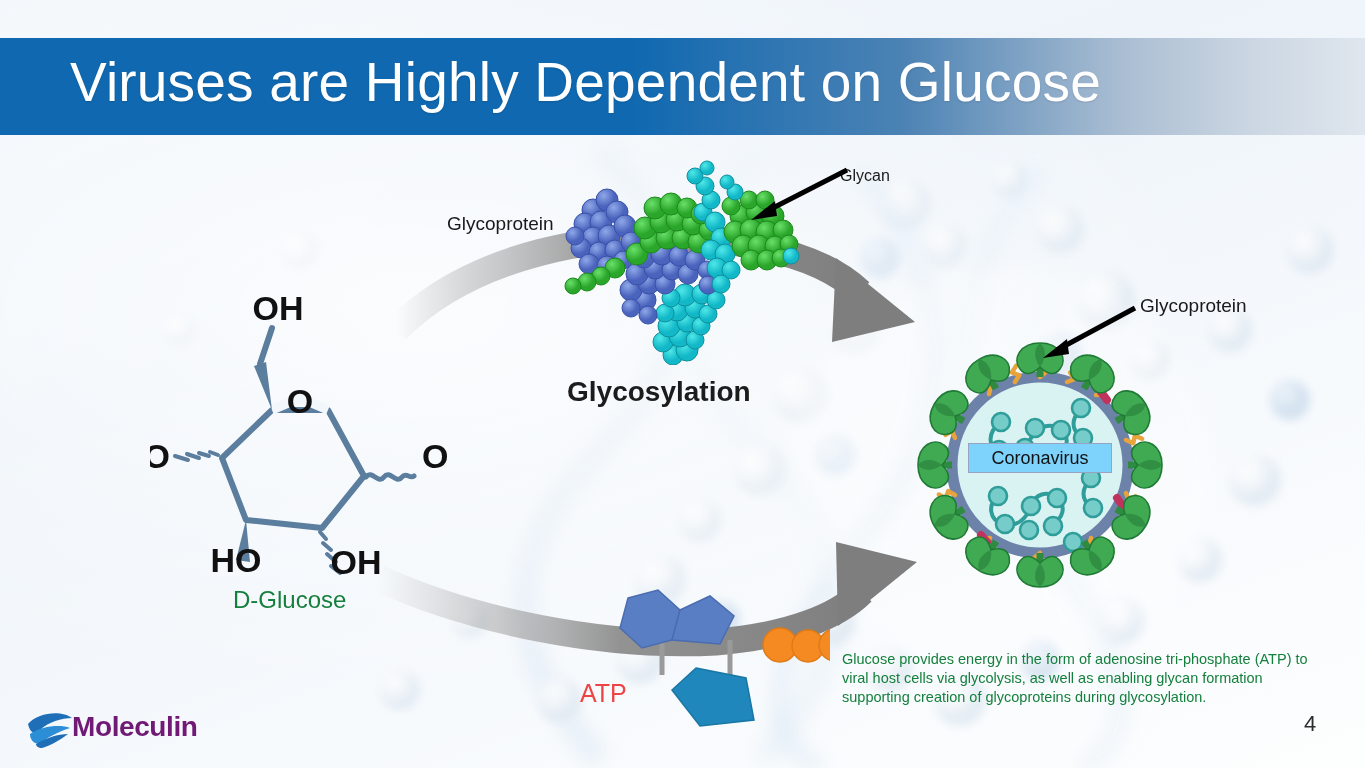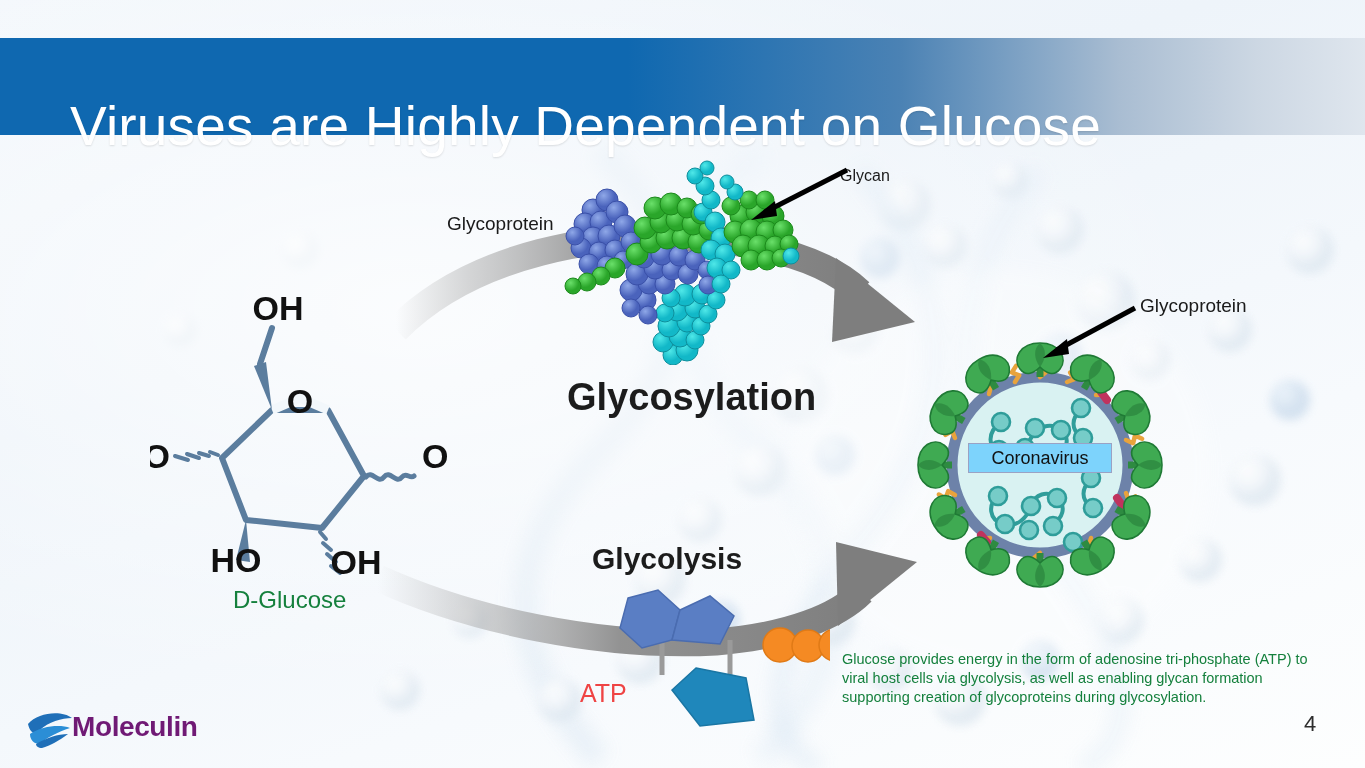--- a/index.html
+++ b/index.html
@@ -11,31 +11,31 @@
     background:linear-gradient(160deg,#f4f8fc 0%,#eef4fa 35%,#f7fafd 70%,#fdfefe 100%);}
   .bg-helix{position:absolute;inset:0;opacity:.85;}
   .bg-vignette{position:absolute;inset:0;
     background:radial-gradient(ellipse at 30% 40%,rgba(255,255,255,.75) 0%,rgba(255,255,255,0) 60%);}
 
   
   #banner{position:absolute;left:0;top:38px;width:1365px;height:97px;
     background:linear-gradient(90deg,#0f68b0 0%,#0f68b0 46%,#4b82b4 66%,#a9bdd2 82%,#ccd7e3 92%,#dfe6ee 100%);}
   #banner-title{position:absolute;left:70px;top:50px;font-size:55px;letter-spacing:.2px;
     color:#ffffff;font-weight:400;white-space:nowrap;
-    text-shadow:0 1px 2px rgba(0,0,0,.12);margin-top:44px;}
+    text-shadow:0 1px 2px rgba(0,0,0,.12);}
 
   
   .lbl{position:absolute;color:#1a1a1a;white-space:nowrap;}
   .lbl-glycoprotein-left{left:447px;top:213px;font-size:19px;}
   .lbl-glycan{left:840px;top:167px;font-size:16px;}
   .lbl-glycoprotein-right{left:1140px;top:295px;font-size:19px;}
   .lbl-dglucose{left:233px;top:586px;font-size:24px;color:#15803d;}
   .lbl-atp{left:580px;top:679px;font-size:25px;color:#ef4444;}
   .proc-title{position:absolute;font-weight:bold;color:#1c1c1c;white-space:nowrap;}
-  .lbl-glycosylation{left:567px;top:376px;font-size:38px;}
+  .lbl-glycosylation{left:567px;top:376px;font-size:28px;}
   .lbl-glycolysis{left:592px;top:542px;font-size:30px;}
   .lbl-twoproc{position:absolute;left:506px;top:453px;font-size:29px;font-weight:bold;
     color:#e3802e;white-space:nowrap;}
   .caption{position:absolute;left:842px;top:650px;width:470px;font-size:14.5px;
     line-height:19px;color:#15803d;}
   .pagenum{position:absolute;left:1304px;top:711px;font-size:22px;color:#2d2d2d;}
 
   
   #logo{position:absolute;left:22px;top:706px;width:200px;height:44px;}
   #logo-text{position:absolute;left:72px;top:711px;font-size:28px;font-weight:bold;
@@ -325,21 +325,20 @@
 
   <div class="lbl lbl-glycoprotein-left">Glycoprotein</div>
   <div class="lbl lbl-glycan">Glycan</div>
 
   <svg style="position:absolute;left:735px;top:160px;width:120px;height:70px;" viewBox="0 0 120 70">
     <line x1="112" y1="10" x2="30" y2="52" stroke="#000" stroke-width="5"></line>
     <path d="M16,60 L40,41 L42,56 Z" fill="#000"></path>
   </svg>
 
   <div class="proc-title lbl-glycosylation">Glycosylation</div>
-  <div class="proc-title lbl-glycolysis">Glycolysis</div>
 
   <svg style="position:absolute;left:540px;top:580px;width:290px;height:150px;" viewBox="0 0 290 150">
 
     <line x1="122" y1="55" x2="122" y2="95" stroke="#9a9a9a" stroke-width="5"></line>
     <line x1="190" y1="60" x2="190" y2="95" stroke="#9a9a9a" stroke-width="5"></line>
 
     <path d="M88,18 L118,10 L140,30 L132,60 L102,68 L80,48 Z" fill="#5a7ec4" stroke="#4a6cb0" stroke-width="1.5"></path>
     <path d="M140,30 L170,16 L194,36 L180,64 L132,60 Z" fill="#5a7ec4" stroke="#4a6cb0" stroke-width="1.5"></path>
 
     <path d="M156,88 L206,98 L214,140 L160,146 L132,110 Z" fill="#1f87bb" stroke="#1a76a4" stroke-width="1.5"></path>

